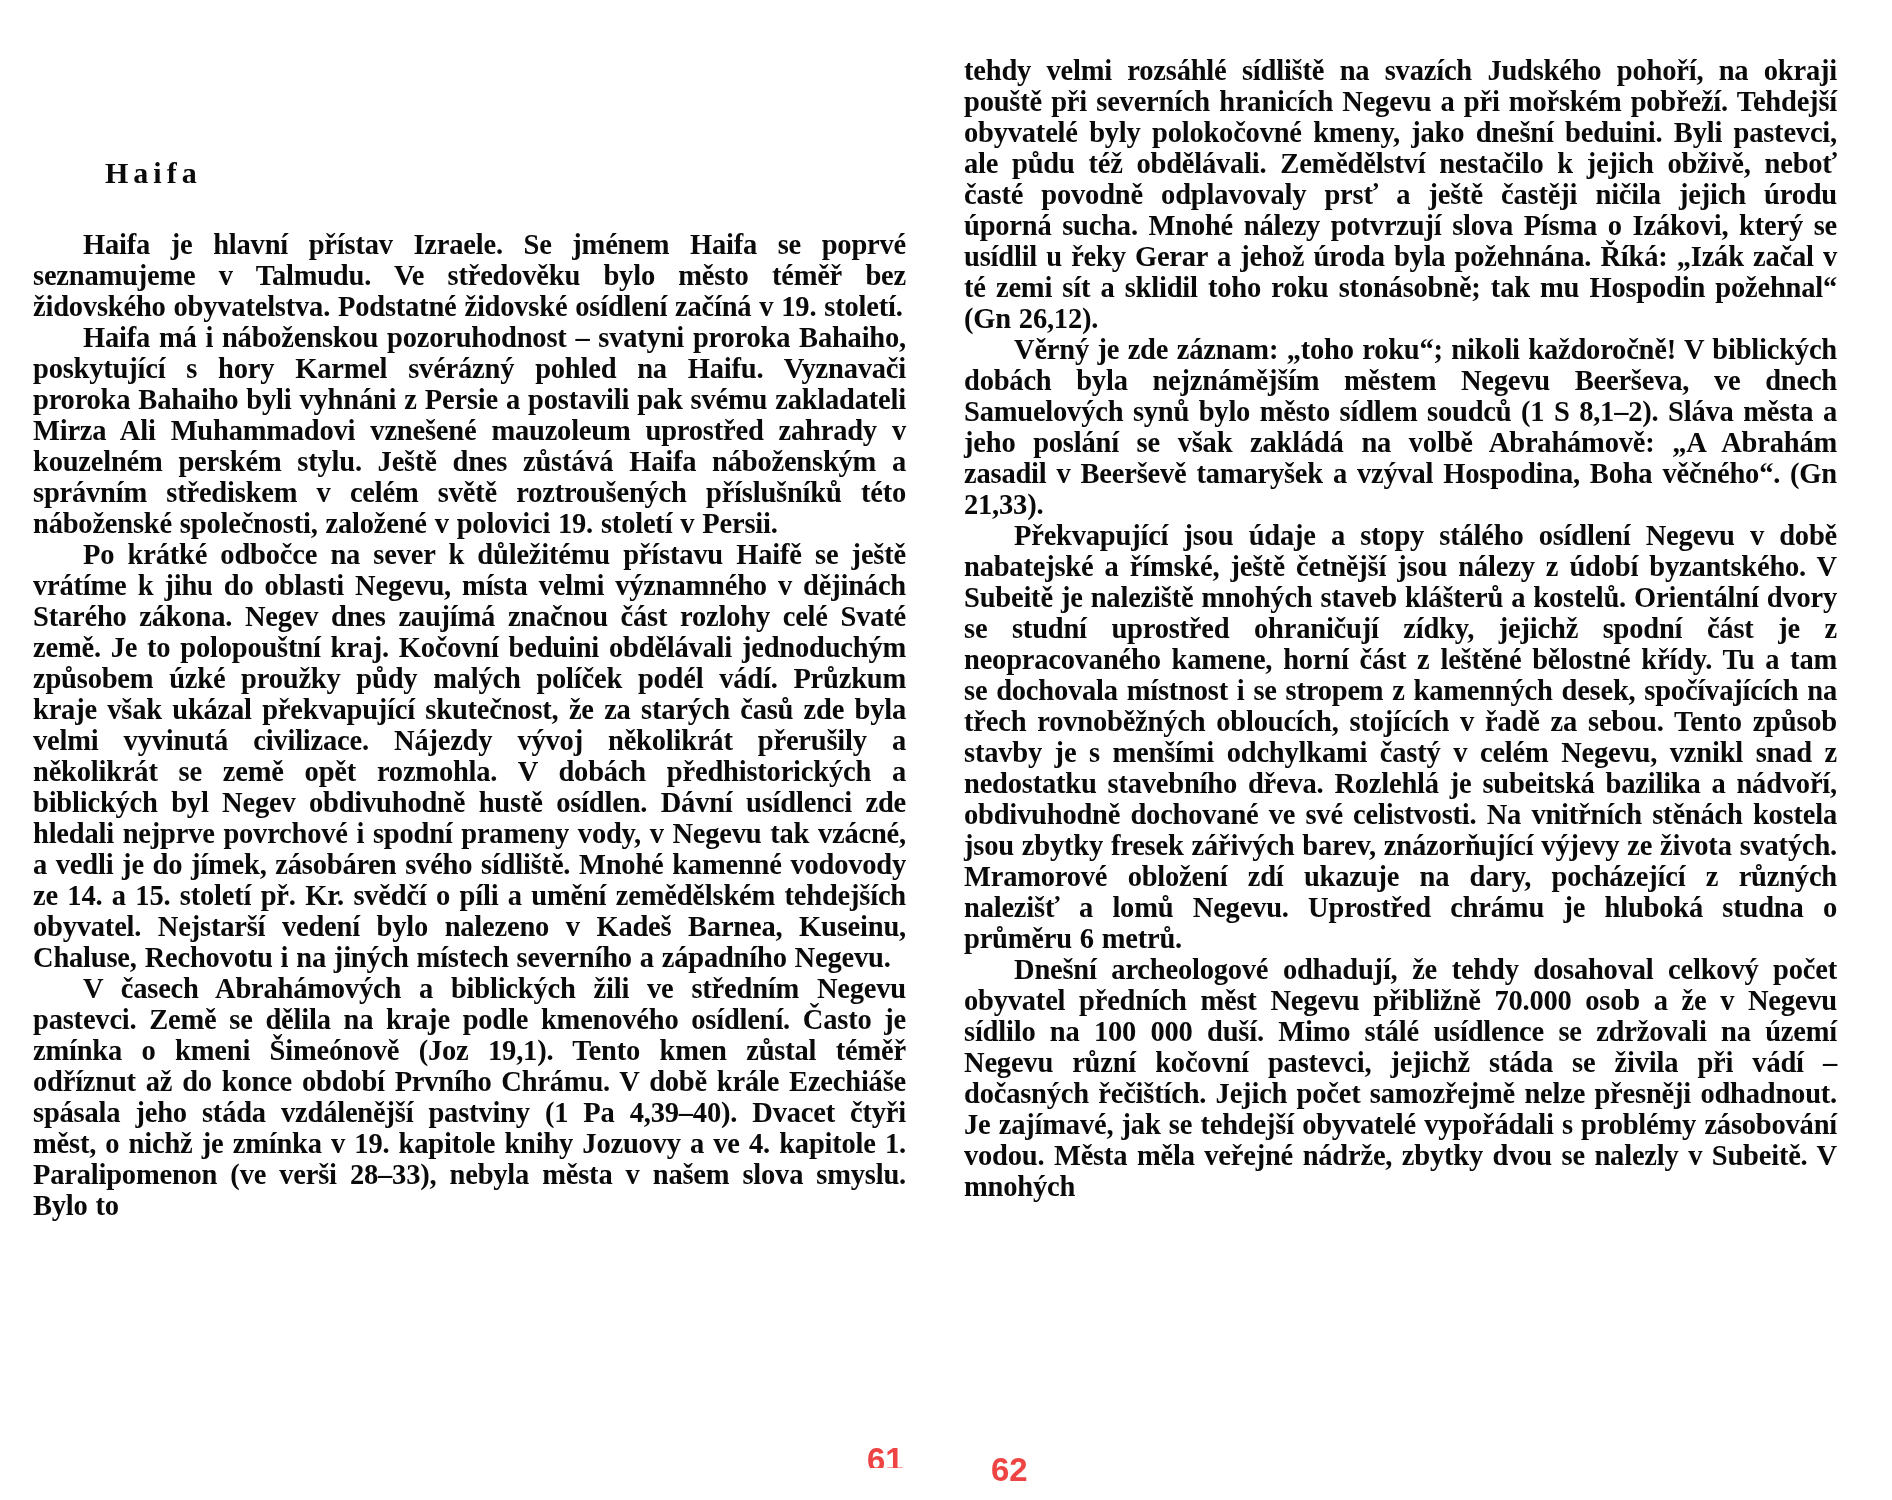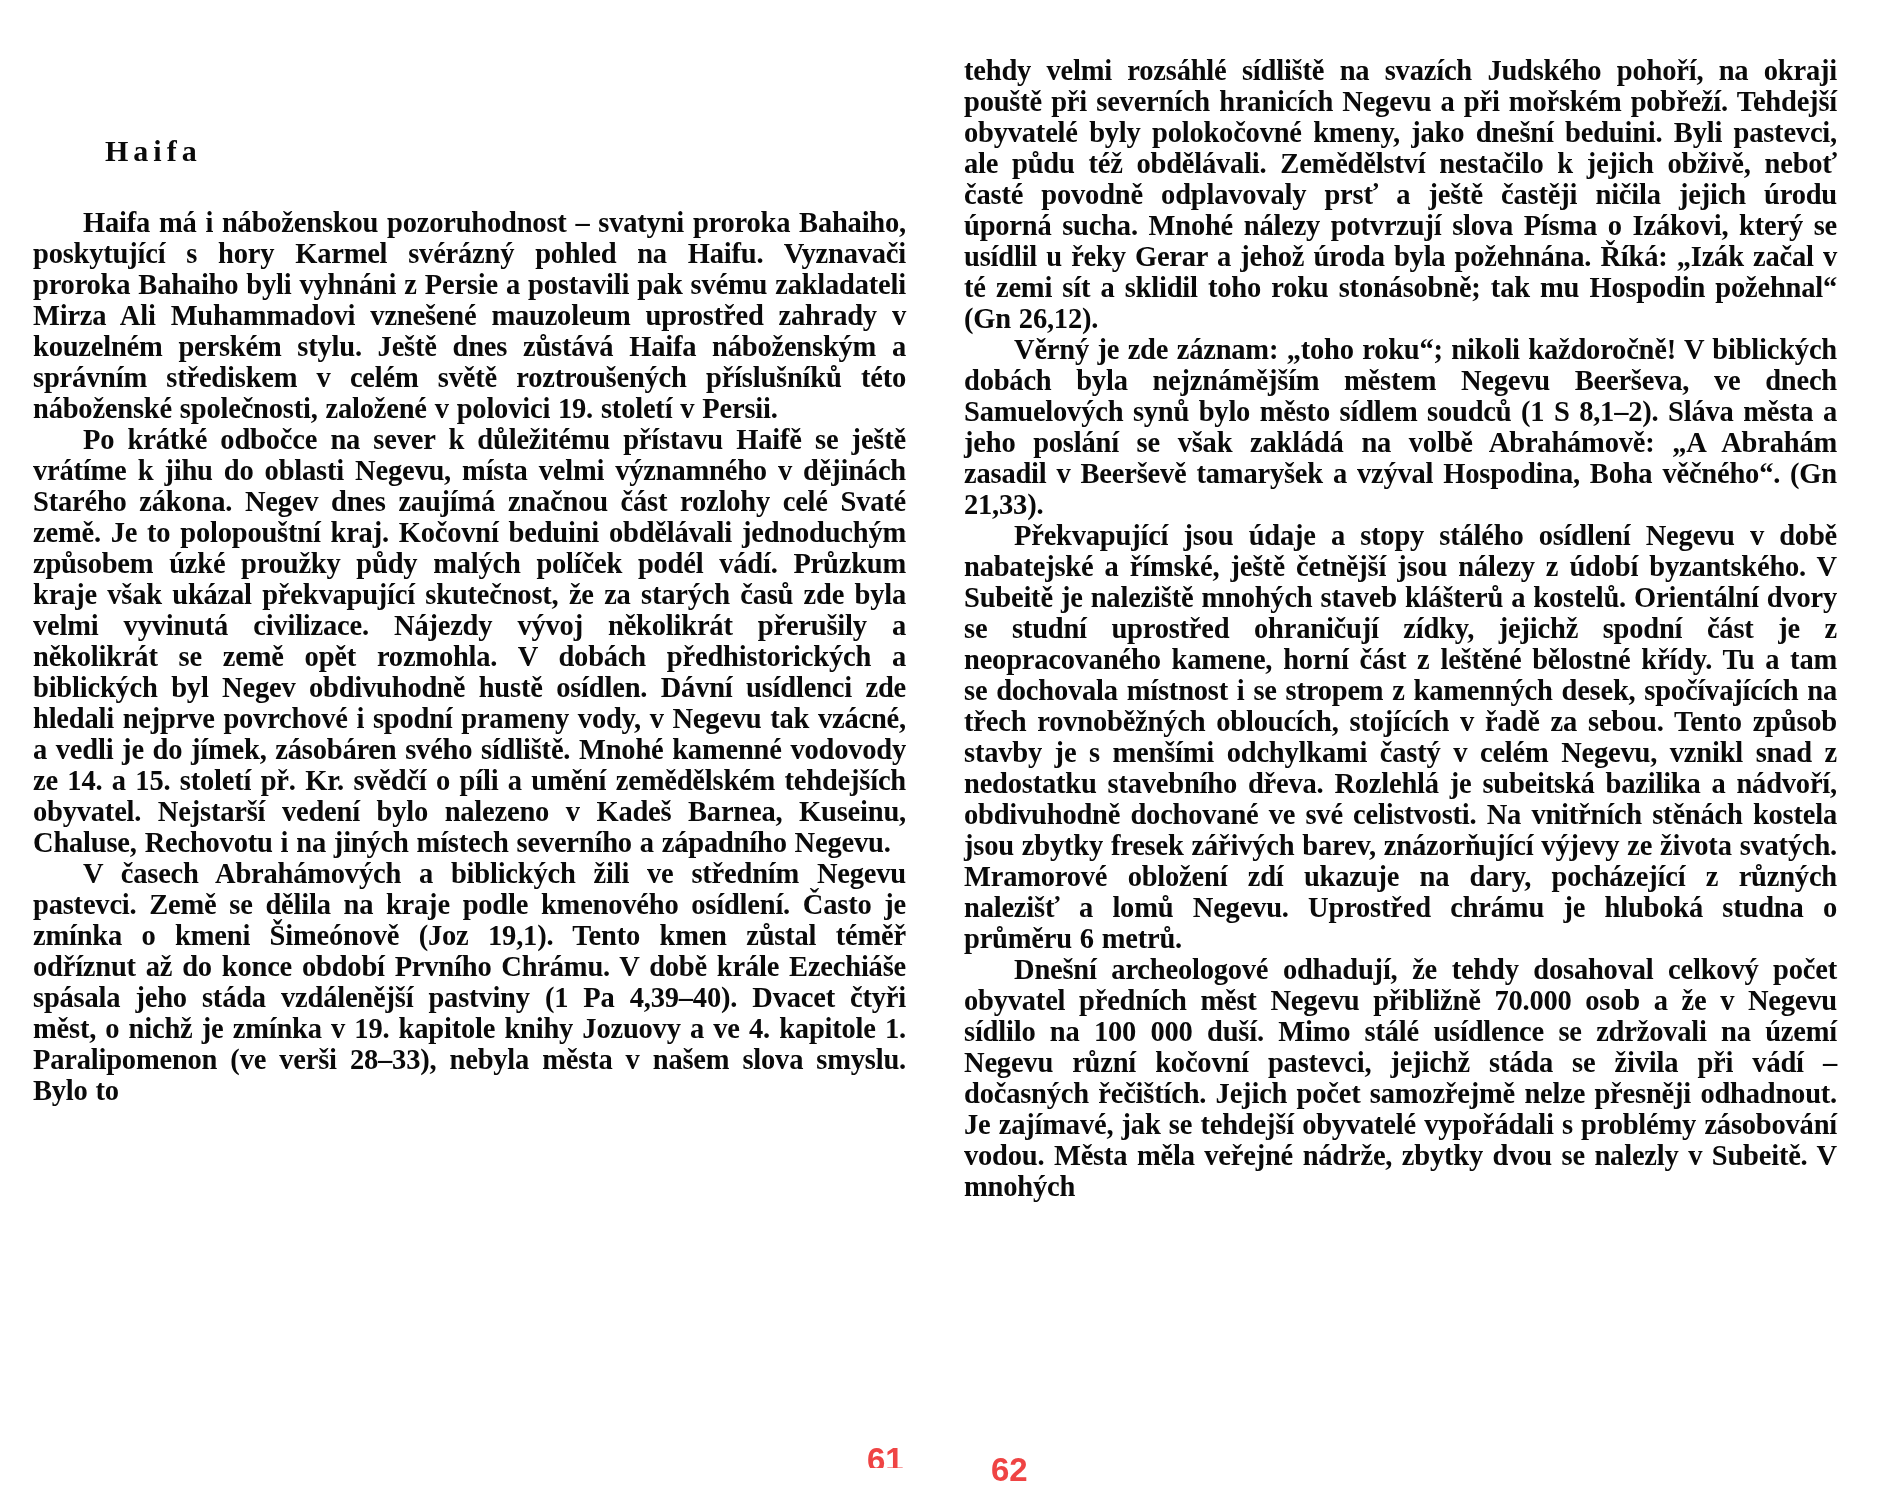--- a/index.html
+++ b/index.html
@@ -33,21 +33,21 @@
     font-size: 28.5px;
     line-height: 31px;
     font-weight: 700;
     text-align: justify;
     letter-spacing: -0.2px;
     word-spacing: 1px;
     hyphens: none;
   }
   .page p.indent { text-indent: 50px; }
   .page h2.heading {
-    margin: 80px 0 40px 72px;
+    margin: 102px 0 40px 72px;
     font-size: 30px;
     line-height: 32px;
     font-weight: 700;
     letter-spacing: 5px;
   }
   .page-number {
     position: absolute;
     font-family: "Liberation Sans", "DejaVu Sans", sans-serif;
     font-size: 33px;
     font-weight: 700;
@@ -65,20 +65,21 @@
     margin-top: 24px;
   }
 </style>
 </head>
 <body>
 
 <div class="spread">
 
   <div class="page page-left">
     <h2 class="heading">Haifa</h2>
+    <p class="indent">Haifa je hlavní přístav Izraele. Se jménem Haifa se poprvé seznamujeme v Talmudu. Ve středověku bylo město téměř bez židovského obyvatelstva. Podstatné židovské osídlení začíná v 19. století.</p>
     <p class="indent">Haifa má i náboženskou pozoruhodnost – svatyni proroka Bahaiho, poskytující s hory Karmel svérázný pohled na Haifu. Vyznavači proroka Bahaiho byli vyhnáni z Persie a postavili pak svému zakladateli Mirza Ali Muhammadovi vznešené mauzoleum uprostřed zahrady v kouzelném perském stylu. Ještě dnes zůstává Haifa náboženským a správním střediskem v celém světě roztroušených příslušníků této náboženské společnosti, založené v polovici 19. století v Persii.</p>
     <p class="indent">Po krátké odbočce na sever k důležitému přístavu Haifě se ještě vrátíme k jihu do oblasti Negevu, místa velmi významného v dějinách Starého zákona. Negev dnes zaujímá značnou část rozlohy celé Svaté země. Je to polopouštní kraj. Kočovní beduini obdělávali jednoduchým způsobem úzké proužky půdy malých políček podél vádí. Průzkum kraje však ukázal překvapující skutečnost, že za starých časů zde byla velmi vyvinutá civilizace. Nájezdy vývoj několikrát přerušily a několikrát se země opět rozmohla. V dobách předhistorických a biblických byl Negev obdivuhodně hustě osídlen. Dávní usídlenci zde hledali nejprve povrchové i spodní prameny vody, v Negevu tak vzácné, a vedli je do jímek, zásobáren svého sídliště. Mnohé kamenné vodovody ze 14. a 15. století př. Kr. svědčí o píli a umění zemědělském tehdejších obyvatel. Nejstarší vedení bylo nalezeno v Kadeš Barnea, Kuseinu, Chaluse, Rechovotu i na jiných místech severního a západního Negevu.</p>
     <p class="indent">V časech Abrahámových a biblických žili ve středním Negevu pastevci. Země se dělila na kraje podle kmenového osídlení. Často je zmínka o kmeni Šimeónově (Joz 19,1). Tento kmen zůstal téměř odříznut až do konce období Prvního Chrámu. V době krále Ezechiáše spásala jeho stáda vzdálenější pastviny (1 Pa 4,39–40). Dvacet čtyři měst, o nichž je zmínka v 19. kapitole knihy Jozuovy a ve 4. kapitole 1. Paralipomenon (ve verši 28–33), nebyla města v našem slova smyslu. Bylo to</p>
   </div>
 
   <div class="page page-right">
     <p class="frag">tehdy velmi rozsáhlé sídliště na svazích Judského pohoří, na okraji pouště při severních hranicích Negevu a při mořském pobřeží. Tehdejší obyvatelé byly polokočovné kmeny, jako dnešní beduini. Byli pastevci, ale půdu též obdělávali. Zemědělství nestačilo k jejich obživě, neboť časté povodně odplavovaly prsť a ještě častěji ničila jejich úrodu úporná sucha. Mnohé nálezy potvrzují slova Písma o Izákovi, který se usídlil u řeky Gerar a jehož úroda byla požehnána. Říká: „Izák začal v té zemi sít a sklidil toho roku stonásobně; tak mu Hospodin požehnal“ (Gn 26,12).</p>
     <p class="indent">Věrný je zde záznam: „toho roku“; nikoli každoročně! V biblických dobách byla nejznámějším městem Negevu Beerševa, ve dnech Samuelových synů bylo město sídlem soudců (1 S 8,1–2). Sláva města a jeho poslání se však zakládá na volbě Abrahámově: „A Abrahám zasadil v Beerševě tamaryšek a vzýval Hospodina, Boha věčného“. (Gn 21,33).</p>
     <p class="indent">Překvapující jsou údaje a stopy stálého osídlení Negevu v době nabatejské a římské, ještě četnější jsou nálezy z údobí byzantského. V Subeitě je naleziště mnohých staveb klášterů a kostelů. Orientální dvory se studní uprostřed ohraničují zídky, jejichž spodní část je z neopracovaného kamene, horní část z leštěné bělostné křídy. Tu a tam se dochovala místnost i se stropem z kamenných desek, spočívajících na třech rovnoběžných obloucích, stojících v řadě za sebou. Tento způsob stavby je s menšími odchylkami častý v celém Negevu, vznikl snad z nedostatku stavebního dřeva. Rozlehlá je subeitská bazilika a nádvoří, obdivuhodně dochované ve své celistvosti. Na vnitřních stěnách kostela jsou zbytky fresek zářivých barev, znázorňující výjevy ze života svatých. Mramorové obložení zdí ukazuje na dary, pocházející z různých nalezišť a lomů Negevu. Uprostřed chrámu je hluboká studna o průměru 6 metrů.</p>
     <p class="indent">Dnešní archeologové odhadují, že tehdy dosahoval celkový počet obyvatel předních měst Negevu přibližně 70.000 osob a že v Negevu sídlilo na 100 000 duší. Mimo stálé usídlence se zdržovali na území Negevu různí kočovní pastevci, jejichž stáda se živila při vádí – dočasných řečištích. Jejich počet samozřejmě nelze přesněji odhadnout. Je zajímavé, jak se tehdejší obyvatelé vypořádali s problémy zásobování vodou. Města měla veřejné nádrže, zbytky dvou se nalezly v Subeitě. V mnohých</p>

